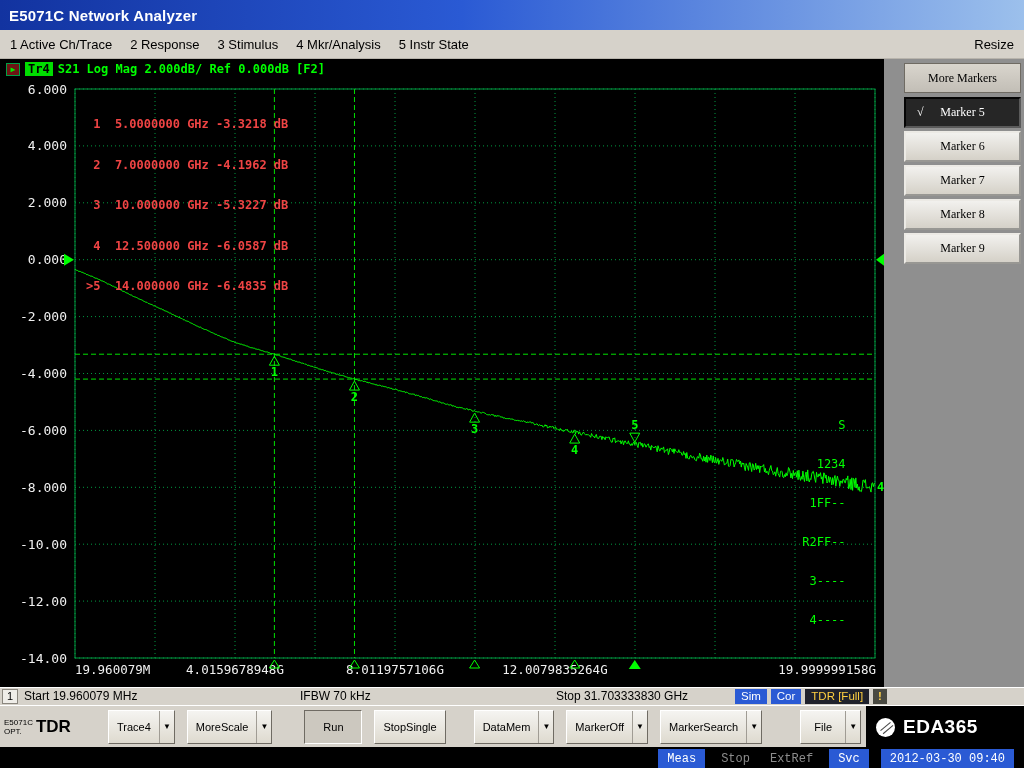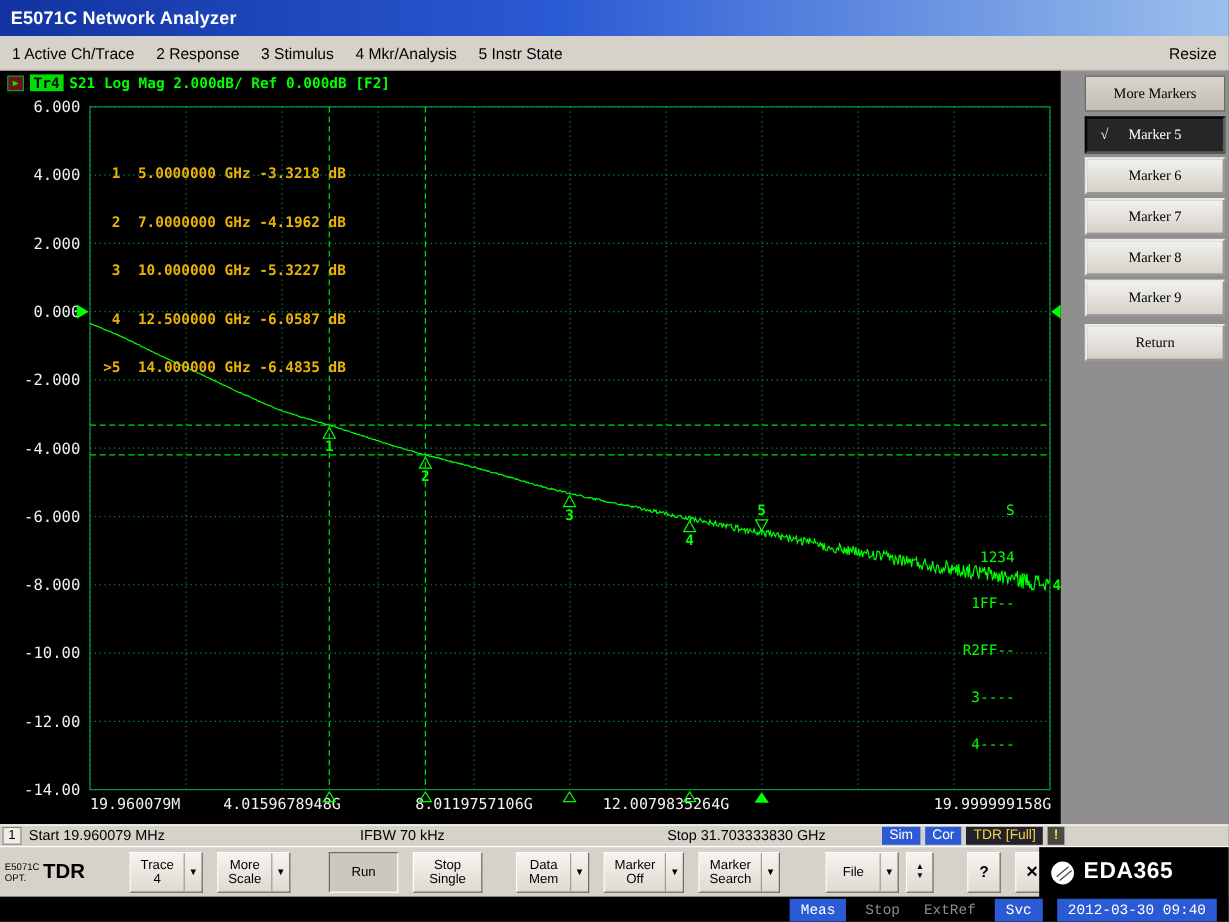--- a/index.html
+++ b/index.html
@@ -26,21 +26,21 @@
   .xaxis-label { fill:#f0f0f0; font-size:12.5px; }
   .marker-num { fill:#00ff00; font-size:12px; font-weight:bold; }
 
   .trace-header { position:absolute; left:6px; top:3px; z-index:2; display:flex; align-items:center; gap:5px;
     font-family:"DejaVu Sans Mono", monospace; font-size:12px; font-weight:bold; }
   .trace-ind { width:14px; height:13px; background:#6e1414; border:1px solid #00a045;
     color:#00ee00; font-size:8px; display:flex; align-items:center; justify-content:center; }
   .trace-label { background:#00dd00; color:#000; padding:0 3px; }
   .trace-text { color:#00ff00; }
 
-  .marker-table { position:absolute; left:86px; top:52px; z-index:2; color:#eab308;
+  .marker-table { position:absolute; left:86px; top:32px; z-index:2; color:#ef4444;
     font-family:"DejaVu Sans Mono", monospace; font-size:12px; font-weight:bold;
     line-height:13.5px; white-space:pre; }
   .corr-status { position:absolute; right:24px; bottom:34px; z-index:2; color:#00ff00;
     font-family:"DejaVu Sans Mono", monospace; font-size:12px; line-height:13px; white-space:pre; }
 
   
   .softkeys { width:140px; height:632px; background:#8f8f8f; padding:4px 3px 0 20px;font-family:Liberation Serif, serif; }
   .sk-header { height:30px; margin-bottom:4px; background:linear-gradient(#d9d5cd,#c2beb6);
     border:1px solid #6f6b63; display:flex; align-items:center; justify-content:center;
     font-size:12px; color:#000; }
@@ -69,21 +69,21 @@
   
   .toolbar { height:42px; background:#d6d2ca; display:flex; align-items:center; padding-left:4px;
     position:relative; border-top:1px solid #fff; }
   .tb-logo { display:flex; align-items:center; width:92px; }
   .tb-logo-col { display:flex; flex-direction:column; font-size:8px; line-height:9px; color:#000; }
   .tb-logo-name { font-size:17px; font-weight:bold; margin-left:3px; color:#000; }
   .tb-btn { height:34px; margin-left:12px; background:linear-gradient(#f5f4f1,#dedacf);
     border:1px solid; border-color:#fff #6f6b63 #6f6b63 #fff; display:flex; align-items:stretch;
     cursor:pointer; }
   .tb-btn.pressed { background:#ccc8bf; border-color:#6f6b63 #fff #fff #6f6b63; }
-  .tb-lbl { display:flex; flex-direction:column; align-items:center; justify-content:center;
+  .tb-lbl { display:flex; flex-direction:row; align-items:center; justify-content:center;
     font-size:11px; line-height:12px; padding:0 8px; color:#000; min-width:44px; }
   .tb-dd { width:15px; border-left:1px solid #a09c94; display:flex; align-items:center;
     justify-content:center; font-size:8px; color:#000; }
   .gap-run { margin-left:32px; }
   .gap-data { margin-left:28px; }
   .gap-file { margin-left:38px; }
   .gap-ud { margin-left:6px; }
   .gap-help { margin-left:28px; }
   .tb-icon { min-width:26px; align-items:center; justify-content:center; display:flex;
     font-size:13px; font-weight:bold; color:#000; padding:0 6px; }
@@ -224,23 +224,20 @@
       </div>
       <div class="sk-btn">
         <span>Marker 7</span>
       </div>
       <div class="sk-btn">
         <span>Marker 8</span>
       </div>
       <div class="sk-btn">
         <span>Marker 9</span>
       </div>
-      <div class="sk-btn sk-return">
-        <span>Return</span>
-      </div>
     </div>
   </div>
 
   <div class="chstatus">
     <span class="ch-num">1</span>
     <span class="ch-start">Start 19.960079 MHz</span>
     <span class="ch-ifbw">IFBW 70 kHz</span>
     <span class="ch-stop">Stop 31.703333830 GHz</span>
     <span class="badges">
       <span class="badge blue">Sim</span>

